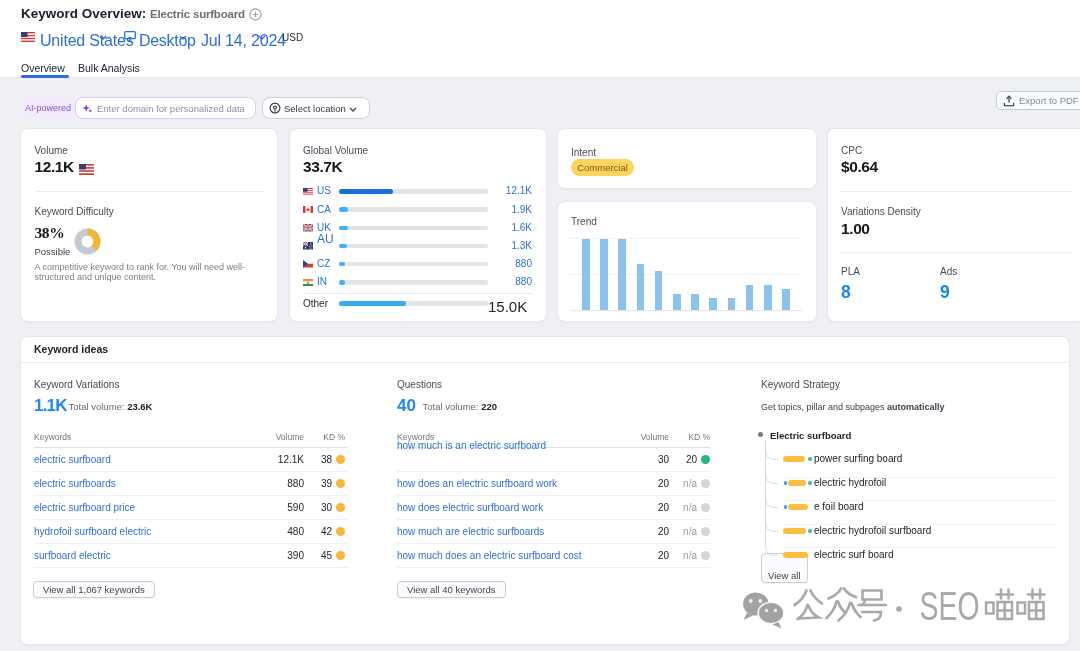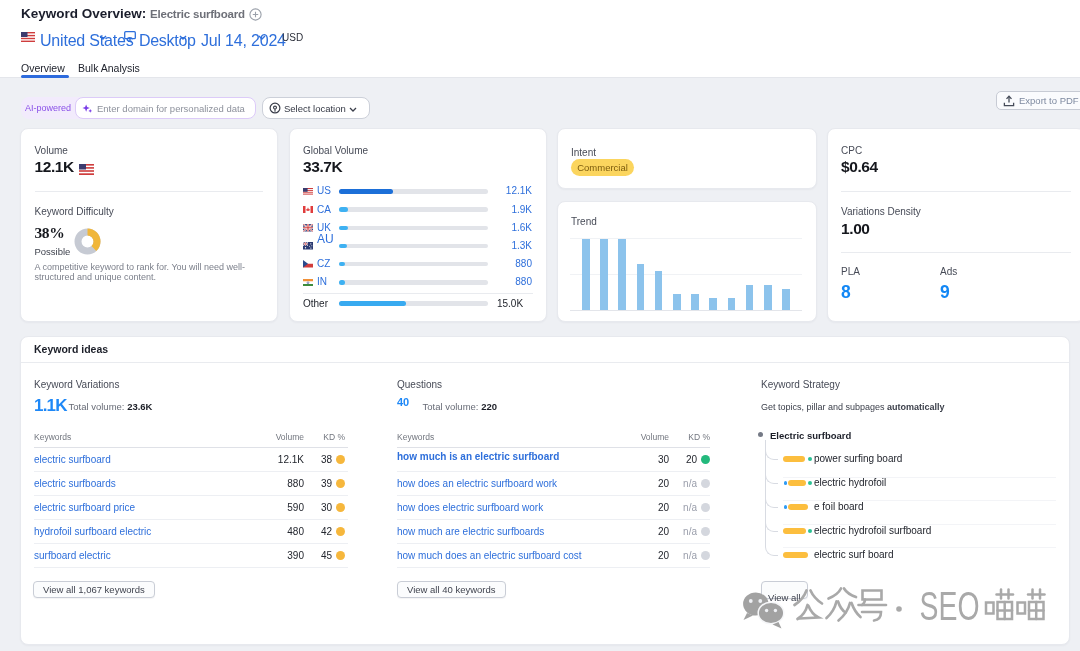--- a/index.html
+++ b/index.html
@@ -174,21 +174,21 @@
     <circle cx="5" cy="3.75" r="0.9" fill="none" stroke="#3a4a9c" stroke-width="0.6"></circle>
   </svg>
 <div class="abs" style="left:317px;top:276.4px;font-size:10px;color:#2e6fdb;">IN</div>
 <div class="abs" style="left:339px;top:280.1px;width:149px;height:4.5px;border-radius:2.5px;background:#e2e4e9;"></div>
 <div class="abs" style="left:339px;top:280.1px;width:6px;height:4.5px;border-radius:2.5px;background:#3eb1f2;"></div>
 <div class="abs" style="left:488px;top:276.4px;width:44px;font-size:10px;color:#2e6fdb;text-align:right;">880</div>
 <div class="hr" style="left:303px;top:292.6px;width:230px;"></div>
 <div class="abs" style="left:303px;top:297.6px;font-size:10px;color:#23262e;">Other</div>
 <div class="abs" style="left:339px;top:301.3px;width:149px;height:4.5px;border-radius:2.5px;background:#e2e4e9;"></div>
 <div class="abs" style="left:339px;top:301.3px;width:67px;height:4.5px;border-radius:2.5px;background:#38aaf0;"></div>
-<div class="abs" style="left:488px;top:297.6px;width:44px;font-size:10px;color:#23262e;text-align:center;">15.0K</div>
+<div class="abs" style="left:488px;top:297.6px;width:44px;font-size:15px;color:#23262e;text-align:left;">15.0K</div>
 <div class="card" style="left:557px;top:128px;width:260px;height:61px;"></div>
 <div class="abs lbl" style="left:571px;top:146.5px;">Intent</div>
 <div class="abs" style="left:571px;top:158.5px;width:63px;height:17px;border-radius:9px;background:#fbd55e;font-size:9.5px;color:#7d5c0e;text-align:center;line-height:17px;">Commercial</div>
 <div class="card" style="left:557px;top:201px;width:260px;height:121px;"></div>
 <div class="abs lbl" style="left:571px;top:216px;">Trend</div>
 <div class="abs" style="left:570px;top:238px;width:232px;height:1px;background:#f0f2f5;"></div>
 <div class="abs" style="left:570px;top:274px;width:232px;height:1px;background:#f0f2f5;"></div>
 <div class="abs" style="left:570px;top:310px;width:232px;height:1px;background:#e3e5ea;"></div>
 <div class="abs" style="left:582.0px;top:238.5px;width:7.5px;height:71.5px;background:#8cc3ec;"></div>
 <div class="abs" style="left:600.2px;top:238.5px;width:7.5px;height:71.5px;background:#8cc3ec;"></div>
@@ -214,21 +214,21 @@
 <div class="abs" style="left:841px;top:281.5px;font-size:17.5px;font-weight:bold;color:#1287f5;">8</div>
 <div class="abs" style="left:940px;top:281.5px;font-size:17.5px;font-weight:bold;color:#1287f5;">9</div>
 <div class="card" style="left:20px;top:336px;width:1050px;height:309px;"></div>
 <div class="abs" style="left:34px;top:342.5px;font-size:10.5px;font-weight:bold;color:#1b1e28;">Keyword ideas</div>
 <div class="hr" style="left:21px;top:362px;width:1048px;"></div>
 <div class="abs lbl" style="left:34px;top:378.5px;">Keyword Variations</div>
 <div class="abs lbl" style="left:397px;top:378.5px;">Questions</div>
 <div class="abs lbl" style="left:761px;top:378.5px;">Keyword Strategy</div>
 <div class="abs" style="left:34px;top:396px;font-size:17px;font-weight:bold;letter-spacing:-0.8px;color:#1e88f7;">1.1K</div>
 <div class="abs" style="left:68.5px;top:401px;font-size:9.5px;color:#686c77;">Total volume: <b style="color:#1b1e26;">23.6K</b></div>
-<div class="abs" style="left:397px;top:396px;font-size:11px;font-weight:bold;color:#1e88f7;">40</div>
+<div class="abs" style="left:397px;top:396px;font-size:17px;font-weight:bold;color:#1e88f7;">40</div>
 <div class="abs" style="left:422.5px;top:401px;font-size:9.5px;color:#686c77;">Total volume: <b style="color:#1b1e26;">220</b></div>
 <div class="abs" style="left:761px;top:401.5px;font-size:9px;color:#3d414c;">Get topics, pillar and subpages <b>automatically</b></div>
 <div class="abs th" style="left:34px;top:431.5px;">Keywords</div>
 <div class="abs th" style="left:214px;top:431.5px;width:90px;text-align:right;">Volume</div>
 <div class="abs th" style="left:310px;top:431.5px;width:35px;text-align:right;">KD %</div>
 <div class="abs" style="left:34px;top:446.5px;width:314px;height:1px;background:#dfe1e7;"></div>
 <div class="abs th" style="left:397px;top:431.5px;">Keywords</div>
 <div class="abs th" style="left:579px;top:431.5px;width:90px;text-align:right;">Volume</div>
 <div class="abs th" style="left:675px;top:431.5px;width:35px;text-align:right;">KD %</div>
 <div class="abs" style="left:397px;top:446.5px;width:313px;height:1px;background:#dfe1e7;"></div>
@@ -250,21 +250,21 @@
 <div class="abs klink" style="left:34px;top:525.5px;">hydrofoil surfboard electric</div>
 <div class="abs cell" style="left:214px;top:525.5px;width:90px;text-align:right;">480</div>
 <div class="abs cell" style="left:297px;top:525.5px;width:35px;text-align:right;">42</div>
 <div class="kddot" style="left:336px;top:526.5px;background:#f6b73c;"></div>
 <div class="rowdiv" style="left:34px;top:542.5px;width:314px;"></div>
 <div class="abs klink" style="left:34px;top:549.5px;">surfboard electric</div>
 <div class="abs cell" style="left:214px;top:549.5px;width:90px;text-align:right;">390</div>
 <div class="abs cell" style="left:297px;top:549.5px;width:35px;text-align:right;">45</div>
 <div class="kddot" style="left:336px;top:550.5px;background:#f6b73c;"></div>
 <div class="rowdiv" style="left:34px;top:566.5px;width:314px;"></div>
-<div class="abs klink" style="left:397px;top:451px;font-weight:bold;">how much is an electric surfboard</div>
+<div class="abs klink" style="left:397px;top:440px;">how much is an electric surfboard</div>
 <div class="abs cell" style="left:579px;top:453.5px;width:90px;text-align:right;">30</div>
 <div class="abs cell" style="left:662px;top:453.5px;width:35px;text-align:right;">20</div>
 <div class="kddot" style="left:701px;top:454.5px;background:#23b97c;"></div>
 <div class="rowdiv" style="left:397px;top:470.5px;width:313px;"></div>
 <div class="abs klink" style="left:397px;top:477.5px;">how does an electric surfboard work</div>
 <div class="abs cell" style="left:579px;top:477.5px;width:90px;text-align:right;">20</div>
 <div class="abs" style="left:662px;top:477.5px;width:35px;text-align:right;font-size:10px;color:#9a9eab;">n/a</div>
 <div class="kddot" style="left:701px;top:478.5px;background:#d4d7de;"></div>
 <div class="rowdiv" style="left:397px;top:494.5px;width:313px;"></div>
 <div class="abs klink" style="left:397px;top:501.5px;">how does electric surfboard work</div>
@@ -277,21 +277,21 @@
 <div class="abs" style="left:662px;top:525.5px;width:35px;text-align:right;font-size:10px;color:#9a9eab;">n/a</div>
 <div class="kddot" style="left:701px;top:526.5px;background:#d4d7de;"></div>
 <div class="rowdiv" style="left:397px;top:542.5px;width:313px;"></div>
 <div class="abs klink" style="left:397px;top:549.5px;">how much does an electric surfboard cost</div>
 <div class="abs cell" style="left:579px;top:549.5px;width:90px;text-align:right;">20</div>
 <div class="abs" style="left:662px;top:549.5px;width:35px;text-align:right;font-size:10px;color:#9a9eab;">n/a</div>
 <div class="kddot" style="left:701px;top:550.5px;background:#d4d7de;"></div>
 <div class="rowdiv" style="left:397px;top:566.5px;width:313px;"></div>
 <div class="btn" style="left:33px;top:581px;">View all 1,067 keywords</div>
 <div class="btn" style="left:397px;top:581px;">View all 40 keywords</div>
-<div class="btn" style="left:761px;top:581px;padding:8px 6px;">View all</div>
+<div class="btn" style="left:761px;top:553px;padding:14px 6px;">View all</div>
 <div class="abs" style="left:758px;top:432px;width:5px;height:5px;border-radius:50%;background:#757a86;"></div>
 <div class="abs" style="left:770px;top:430px;font-size:9.5px;font-weight:bold;color:#1b1e28;">Electric surfboard</div>
 <div class="abs" style="left:783px;top:476.5px;width:273px;height:1px;background:#f3f4f7;"></div>
 <div class="abs" style="left:783px;top:500px;width:273px;height:1px;background:#f3f4f7;"></div>
 <div class="abs" style="left:783px;top:523.5px;width:273px;height:1px;background:#f3f4f7;"></div>
 <div class="abs" style="left:783px;top:547px;width:273px;height:1px;background:#f3f4f7;"></div>
 <div class="abs" style="left:765px;top:440px;width:1px;height:104px;background:#d8dbe2;"></div>
 <div class="abs" style="left:765px;top:447px;width:13px;height:12.5px;border-left:1px solid #d8dbe2;border-bottom:1px solid #d8dbe2;border-bottom-left-radius:9px;"></div>
 <div class="abs" style="left:783px;top:456px;width:22px;height:6px;border-radius:3px;background:#fcbe3e;"></div>
 <div class="abs" style="left:807.5px;top:457px;width:4px;height:4px;border-radius:50%;background:#2cc194;"></div>

